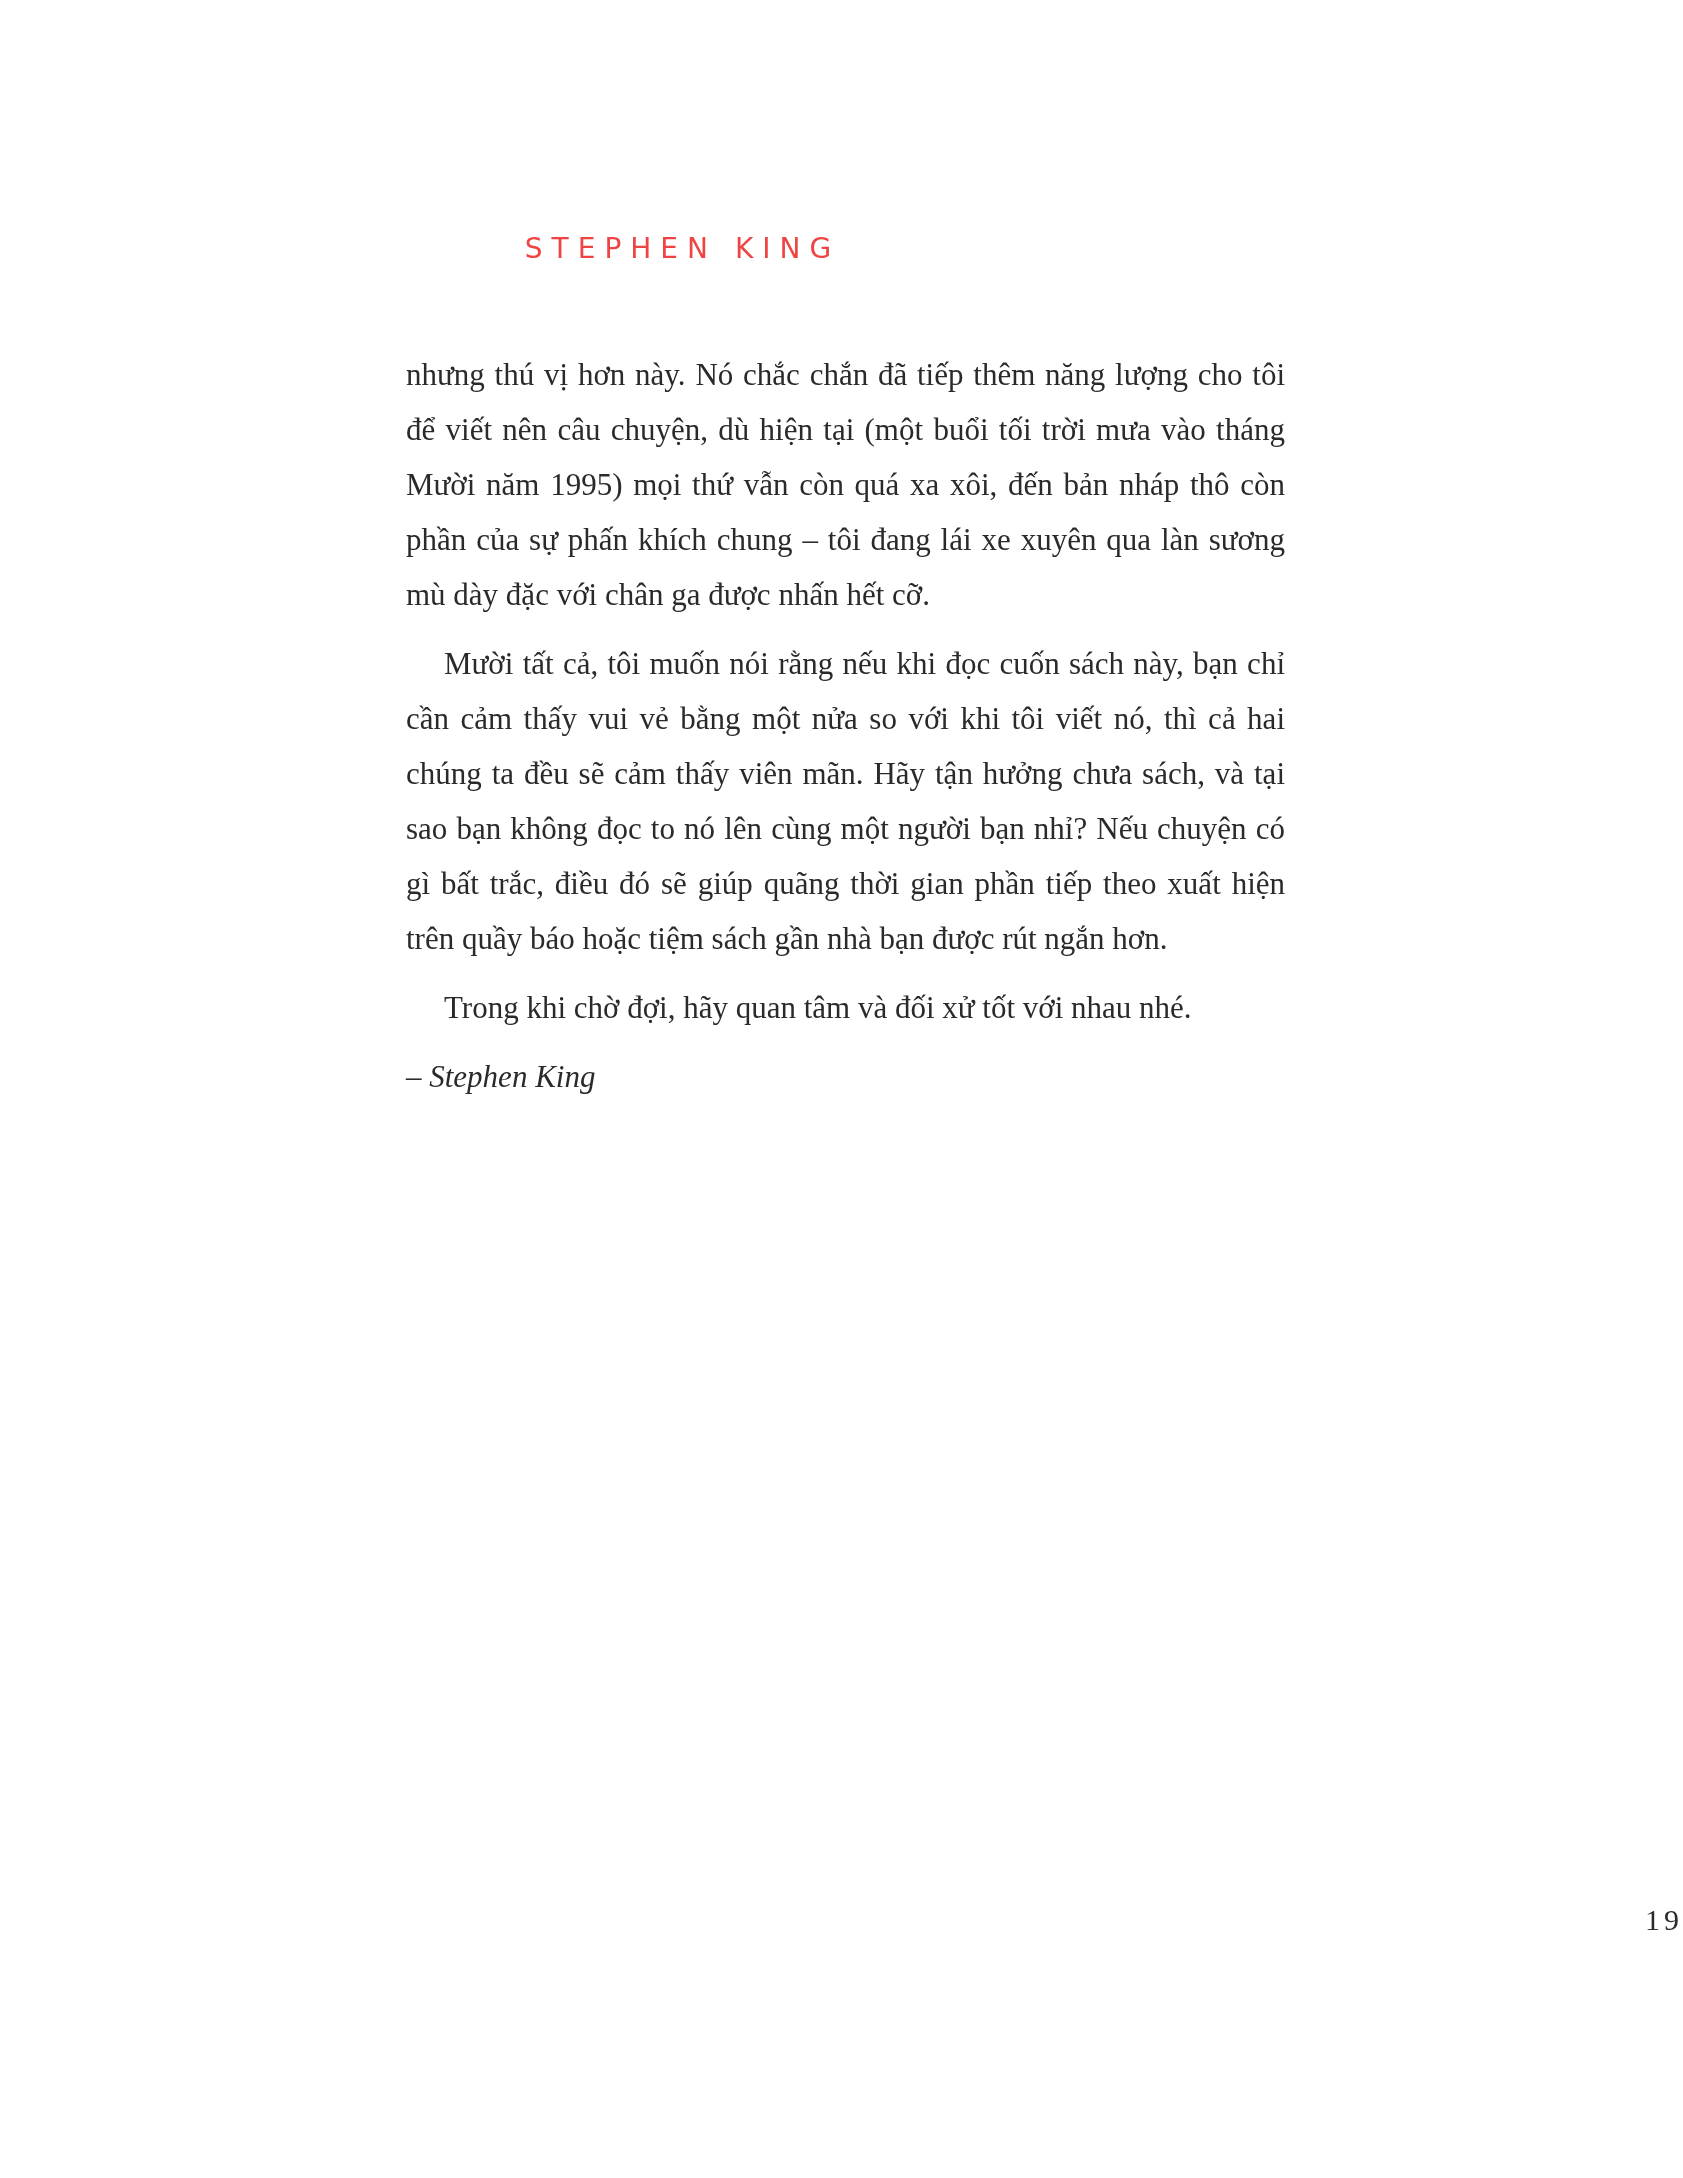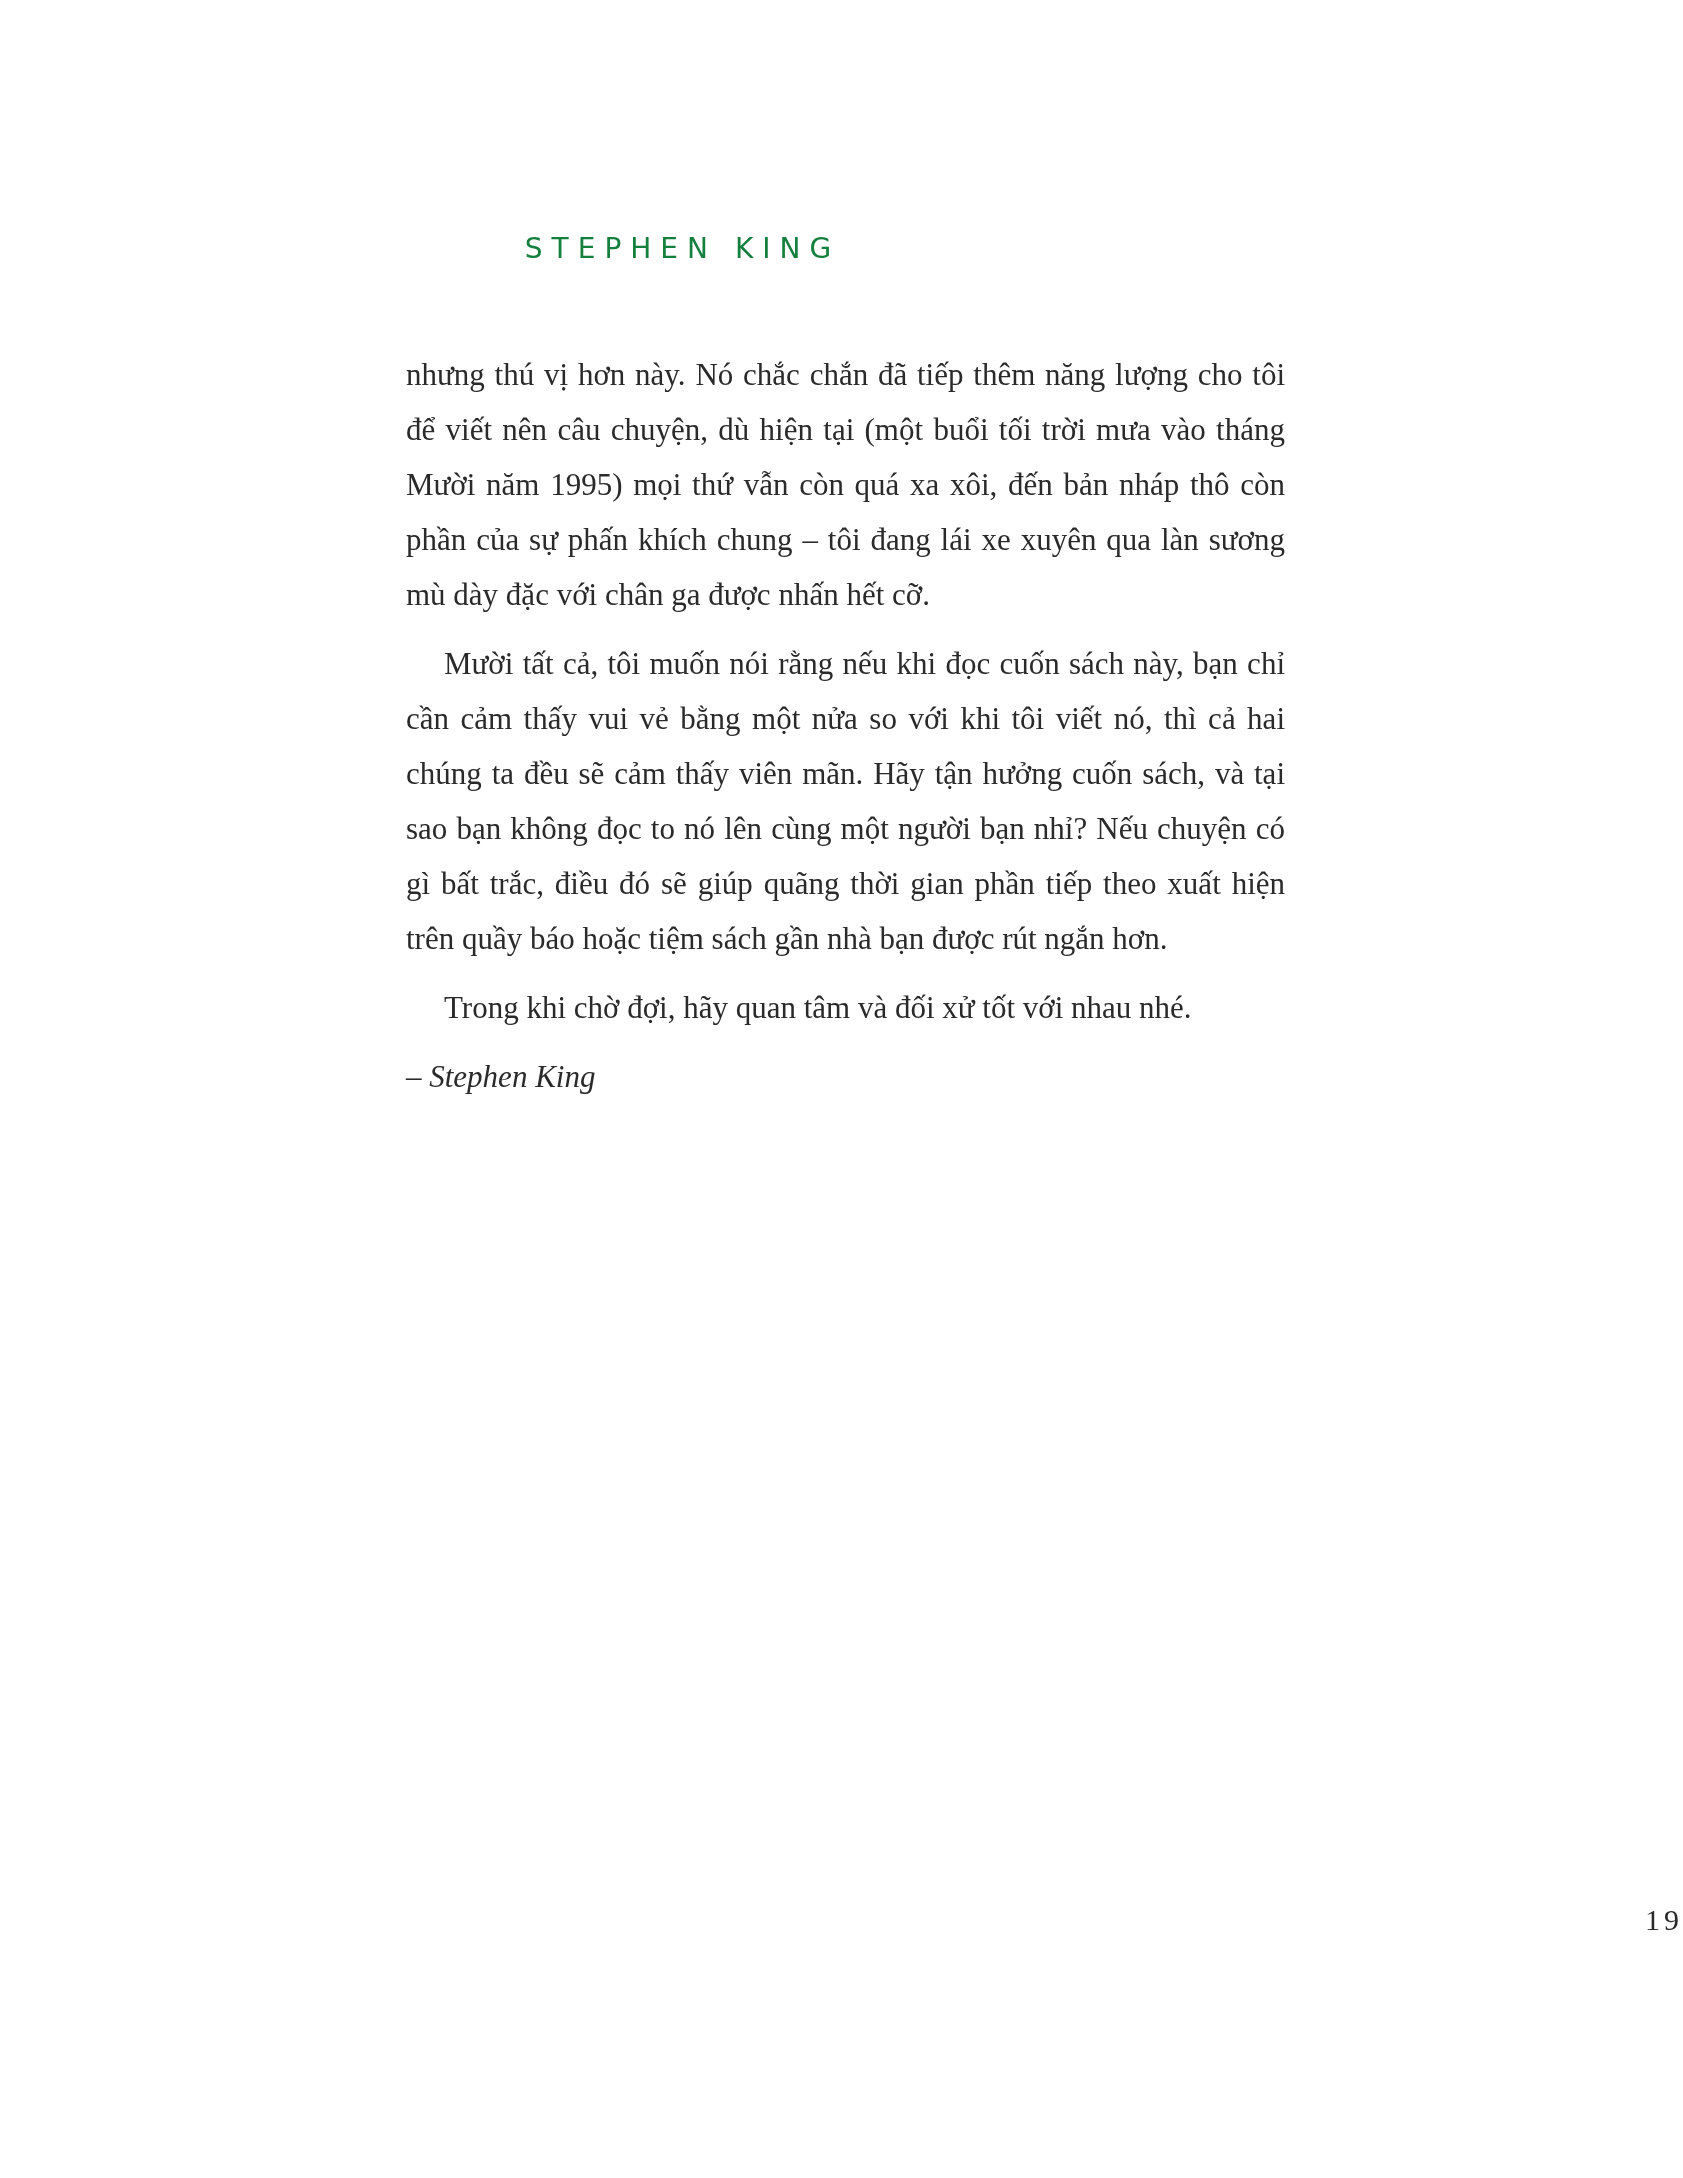--- a/index.html
+++ b/index.html
@@ -17,21 +17,21 @@
     }
     .running-header {
       position: absolute;
       top: 232px;
       left: 0;
       width: 1365px;
       text-align: center;
       font-family: "DejaVu Sans", sans-serif;
       font-size: 28px;
       letter-spacing: 9px;
-      color: #15803d;
+      color: #ef4444;
       font-weight: normal;
     }
     .body-text {
       position: absolute;
       top: 335px;
       left: 394px;
       width: 903px;
       font-size: 31px;
       line-height: 55px;
       color: #2a2a2a;
@@ -78,21 +78,21 @@
   <p class="para">
     <span class="line">nhưng thú vị hơn này. Nó chắc chắn đã tiếp thêm năng lượng cho tôi</span>
     <span class="line">để viết nên câu chuyện, dù hiện tại (một buổi tối trời mưa vào tháng</span>
     <span class="line">Mười năm 1995) mọi thứ vẫn còn quá xa xôi, đến bản nháp thô còn</span>
     <span class="line">phần của sự phấn khích chung – tôi đang lái xe xuyên qua làn sương</span>
     <span class="line last">mù dày đặc với chân ga được nhấn hết cỡ.</span>
   </p>
   <p class="para">
     <span class="line" style="padding-left:38px;">Mười tất cả, tôi muốn nói rằng nếu khi đọc cuốn sách này, bạn chỉ</span>
     <span class="line">cần cảm thấy vui vẻ bằng một nửa so với khi tôi viết nó, thì cả hai</span>
-    <span class="line">chúng ta đều sẽ cảm thấy viên mãn. Hãy tận hưởng cuốn sách, và tại</span>
+    <span class="line">chúng ta đều sẽ cảm thấy viên mãn. Hãy tận hưởng chưa sách, và tại</span>
     <span class="line">sao bạn không đọc to nó lên cùng một người bạn nhỉ? Nếu chuyện có</span>
     <span class="line">gì bất trắc, điều đó sẽ giúp quãng thời gian phần tiếp theo xuất hiện</span>
     <span class="line last">trên quầy báo hoặc tiệm sách gần nhà bạn được rút ngắn hơn.</span>
   </p>
   <p class="para">
     <span class="line last" style="padding-left:38px;">Trong khi chờ đợi, hãy quan tâm và đối xử tốt với nhau nhé.</span>
   </p>
   <p class="para signature">– Stephen King</p>
 </div>
 

